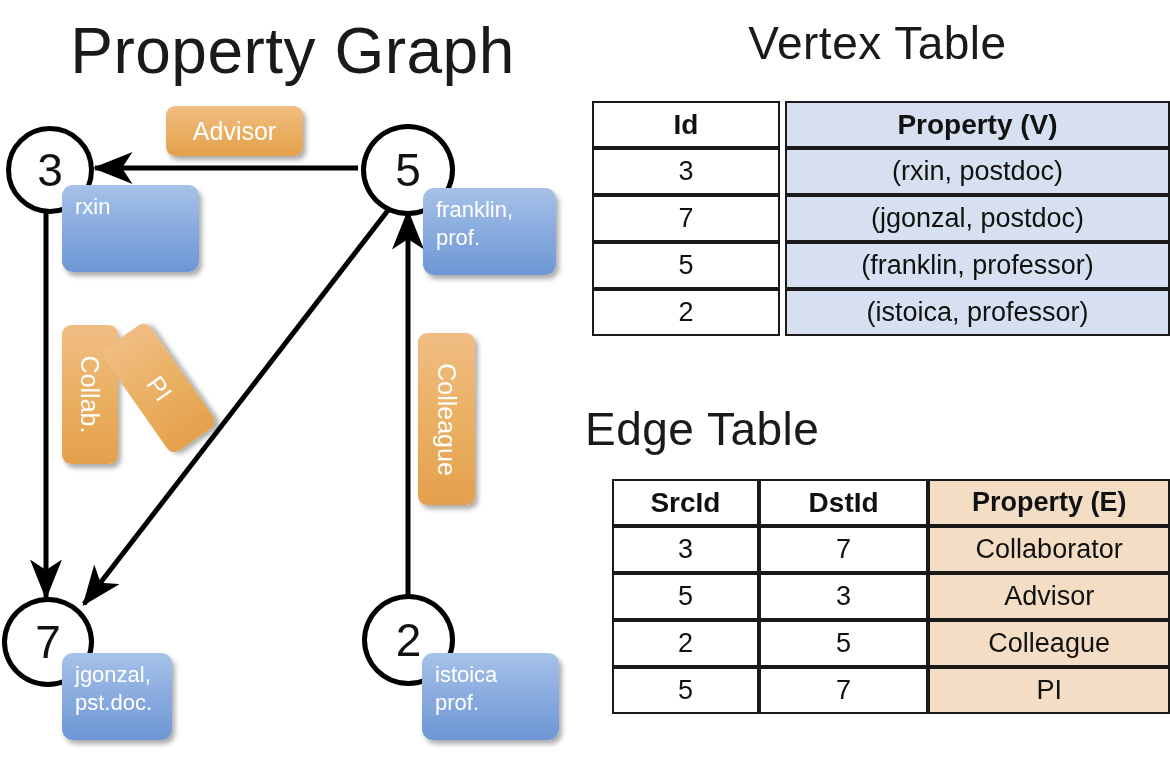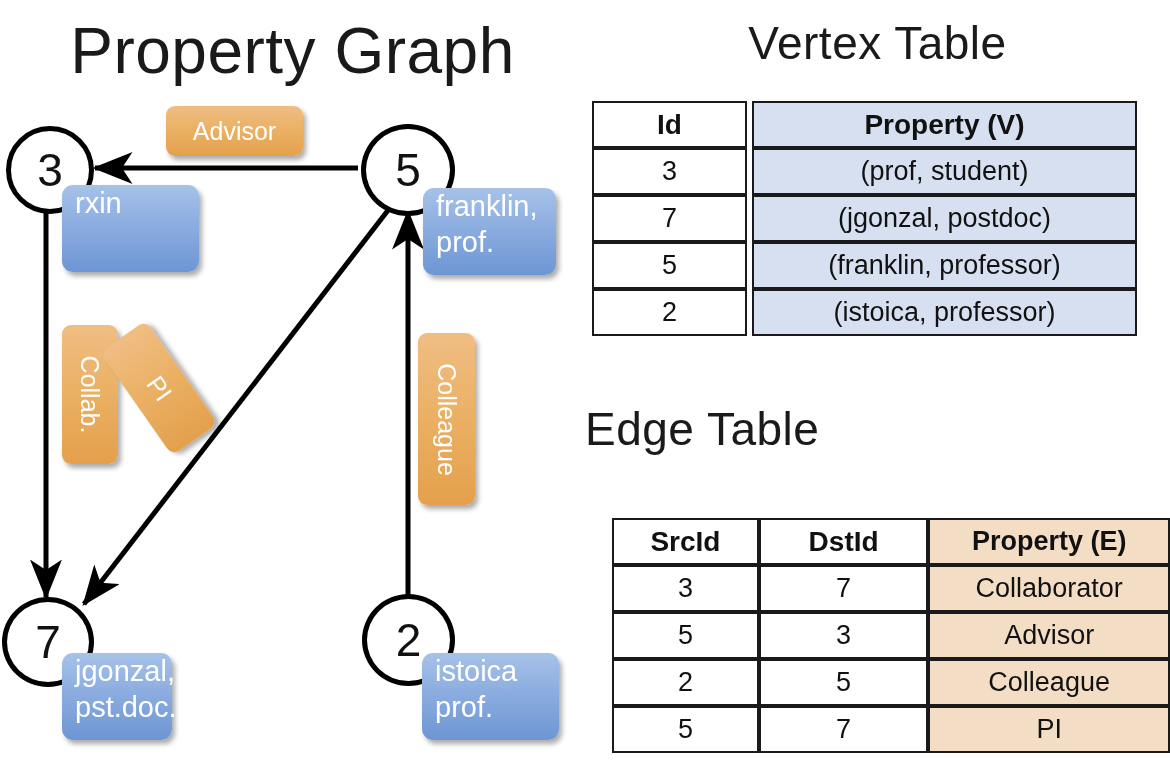--- a/index.html
+++ b/index.html
@@ -56,25 +56,25 @@
     font-family: "Liberation Sans", sans-serif;
     z-index: 4;
   }
 
   .prop-box {
     position: absolute;
     border-radius: 11px;
     background: linear-gradient(to bottom, #a6c2e8 0%, #8cade0 45%, #6d96d4 100%);
     box-shadow: 3px 4px 5px rgba(0,0,0,0.33);
     color: #ffffff;
-    font-size: 29px;
+    font-size: 22px;
     font-family: "Liberation Sans", sans-serif;
     font-weight: 300;
     line-height: 1.25;
-    padding: 0 0 0 13px;
+    padding: 8px 0 0 13px;
     box-sizing: border-box;
     z-index: 6;
   }
 
   .edge-label {
     position: absolute;
     border-radius: 9px;
     background: linear-gradient(to bottom, #f0bd83 0%, #eab063 50%, #e4a04c 100%);
     box-shadow: 3px 4px 5px rgba(0,0,0,0.33);
     color: #ffffff;
@@ -104,25 +104,25 @@
     color: #111111;
     padding: 0;
     height: 47px;
     box-sizing: border-box;
   }
   .tbl .hdr { font-weight: bold; font-size: 28px; }
   .spacer-col { border: none !important; width: 5px; padding: 0; }
 
   
   #vertex-table { left: 592px; top: 101px; }
-  #vertex-table .c-id   { width: 155px; background: #ffffff; }
+  #vertex-table .c-id   { width: 188px; background: #ffffff; }
   #vertex-table .c-prop { width: 385px; background: #d6e0f0; }
 
   
-  #edge-table { left: 592px; top: 518px; margin-left: 20px; }
+  #edge-table { left: 592px; top: 479px; margin-left: 20px; }
   #edge-table .c-src  { width: 152px; background: #ffffff; }
   #edge-table .c-dst  { width: 176px; background: #ffffff; }
   #edge-table .c-prop { width: 248px; background: #f3dec5; }
   #edge-table td.c-prop, #edge-table th.c-prop { font-size: 27px; }
 </style>
 </head>
 <body>
 
 <div class="title" id="title-property-graph">Property Graph</div>
 <div class="title" id="title-vertex-table">Vertex Table</div>
@@ -190,21 +190,21 @@
     <tr>
       <th class="c-id hdr">Id</th>
       <th class="spacer-col"></th>
       <th class="c-prop hdr">Property (V)</th>
     </tr>
   </thead>
   <tbody>
     <tr>
       <td class="c-id">3</td>
       <td class="spacer-col"></td>
-      <td class="c-prop">(prof, student)</td>
+      <td class="c-prop">(rxin, postdoc)</td>
     </tr>
     <tr>
       <td class="c-id">7</td>
       <td class="spacer-col"></td>
       <td class="c-prop">(jgonzal, postdoc)</td>
     </tr>
     <tr>
       <td class="c-id">5</td>
       <td class="spacer-col"></td>
       <td class="c-prop">(franklin, professor)</td>

